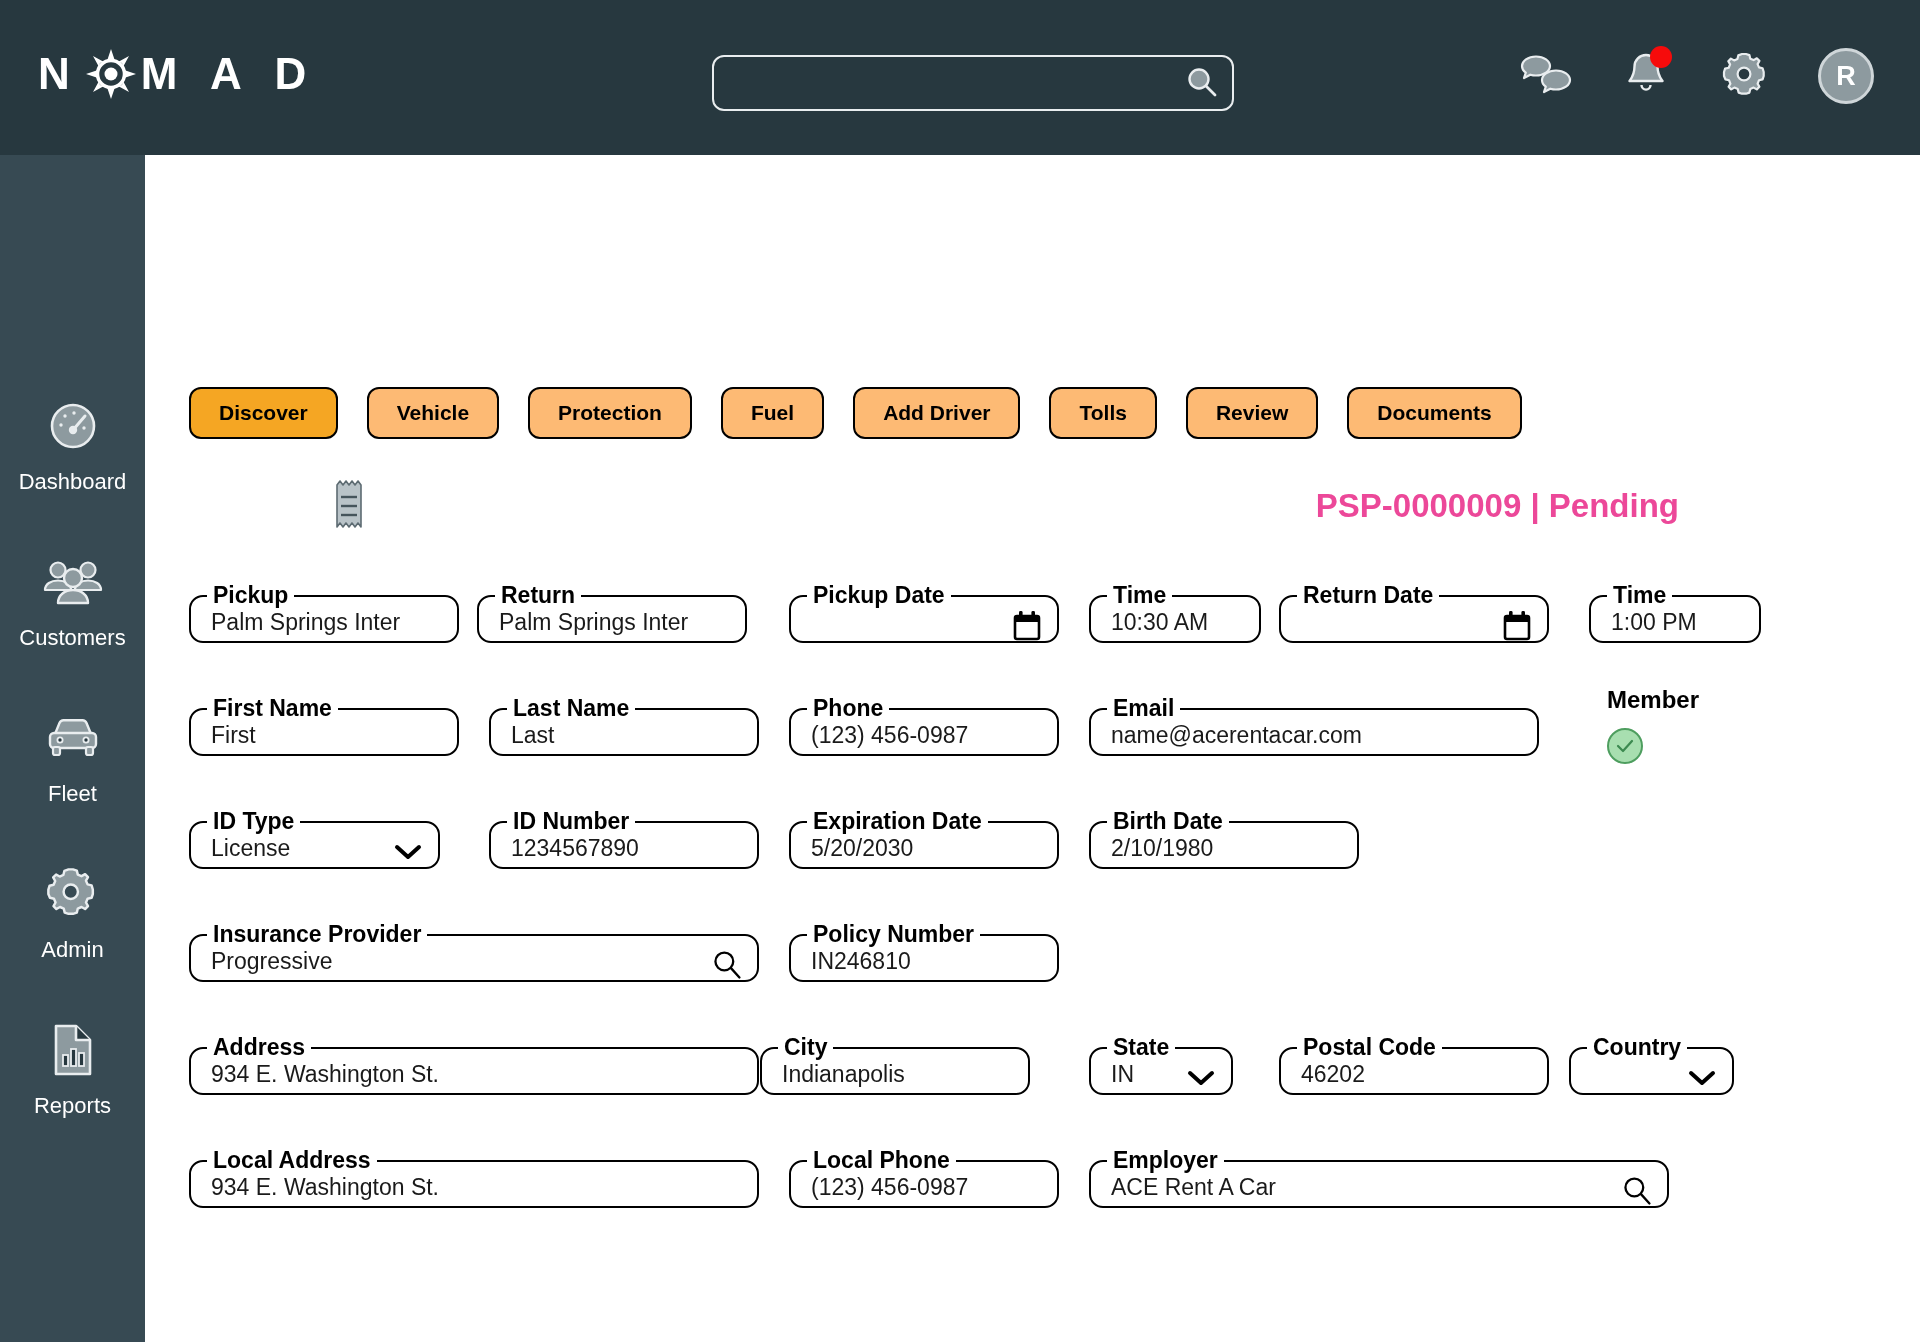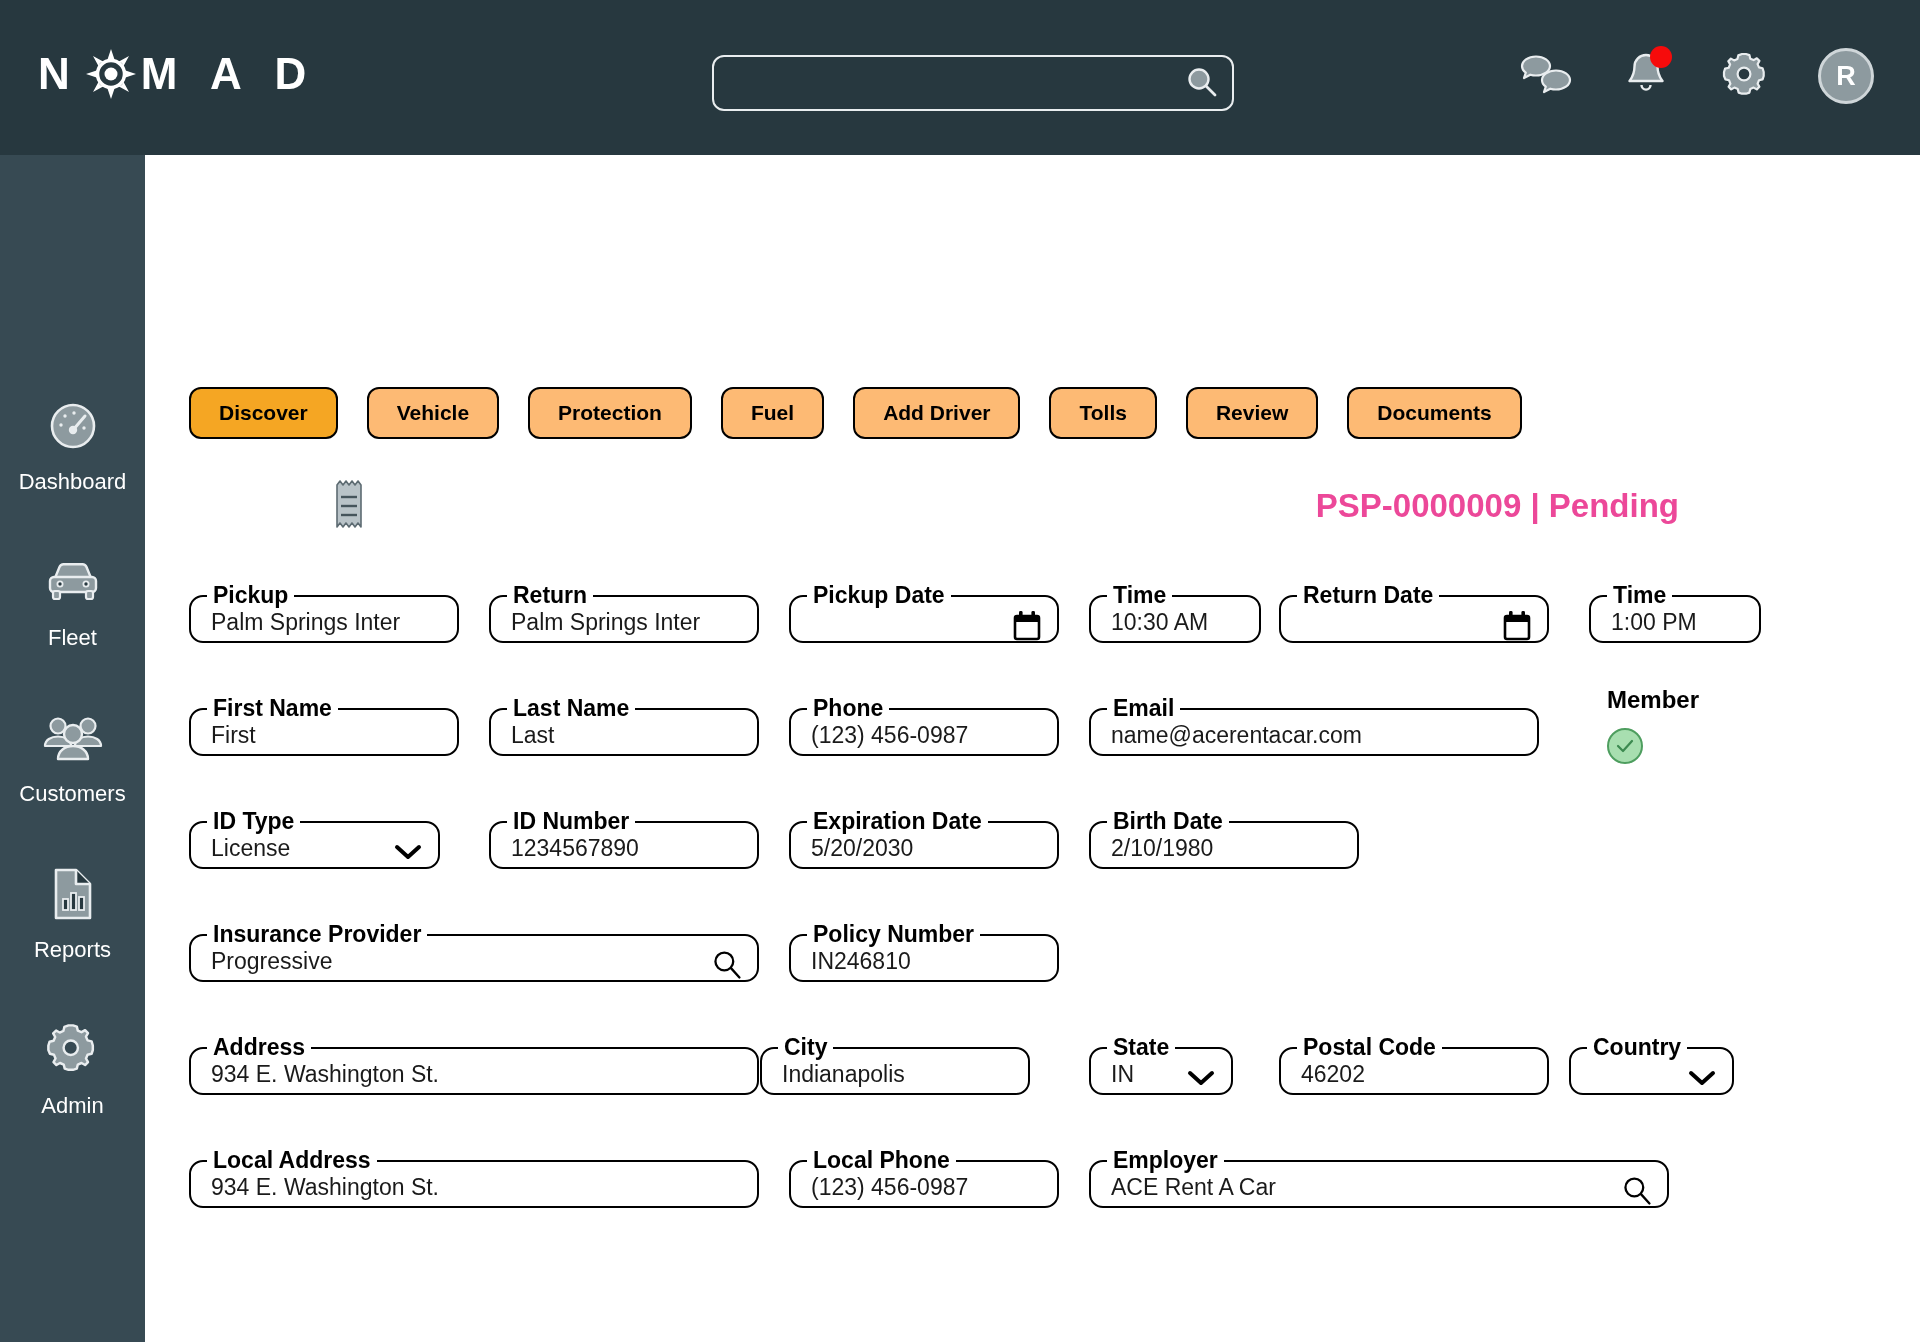--- a/index.html
+++ b/index.html
@@ -193,67 +193,67 @@
           <circle cx="19" cy="17" r="1.7" fill="#e9edef"></circle>
           <circle cx="28" cy="14" r="1.7" fill="#e9edef"></circle>
           <circle cx="38" cy="29" r="1.7" fill="#e9edef"></circle>
         </svg>
       </span>
       <span class="nav-label">Dashboard</span>
     </div>
 
     <div class="nav-item">
       <span class="nav-icon">
+        <svg width="62" height="50" viewBox="0 0 62 50">
+          <circle cx="16" cy="13" r="7.5" fill="#8d9a9f" stroke="#e9edef" stroke-width="2.2"></circle>
+          <circle cx="46" cy="13" r="7.5" fill="#8d9a9f" stroke="#e9edef" stroke-width="2.2"></circle>
+          <path d="M3 33c0-6 6-9.5 13-9.5S29 27 29 33z" fill="#8d9a9f" stroke="#e9edef" stroke-width="2.2" stroke-linejoin="round"></path>
+          <path d="M33 33c0-6 6-9.5 13-9.5S59 27 59 33z" fill="#8d9a9f" stroke="#e9edef" stroke-width="2.2" stroke-linejoin="round"></path>
+          <circle cx="31" cy="21" r="9" fill="#8d9a9f" stroke="#e9edef" stroke-width="2.4"></circle>
+          <path d="M16 46c0-8 7-13 15-13s15 5 15 13z" fill="#8d9a9f" stroke="#e9edef" stroke-width="2.4" stroke-linejoin="round"></path>
+        </svg>
+      </span>
+      <span class="nav-label">Customers</span>
+    </div>
+
+    <div class="nav-item">
+      <span class="nav-icon">
         <svg width="60" height="48" viewBox="0 0 60 48">
           <path d="M12 20l4.5-11c.8-2 2-2.8 4-2.8h19c2 0 3.2.8 4 2.8L48 20z" fill="#8d9a9f" stroke="#e9edef" stroke-width="2.4" stroke-linejoin="round"></path>
           <rect x="7" y="19" width="46" height="15" rx="4" fill="#8d9a9f" stroke="#e9edef" stroke-width="2.4"></rect>
           <circle cx="17" cy="26" r="2.6" fill="#27383f" stroke="#e9edef" stroke-width="1.8"></circle>
           <circle cx="43" cy="26" r="2.6" fill="#27383f" stroke="#e9edef" stroke-width="1.8"></circle>
           <rect x="10" y="33" width="7" height="8" rx="2" fill="#8d9a9f" stroke="#e9edef" stroke-width="2.2"></rect>
           <rect x="43" y="33" width="7" height="8" rx="2" fill="#8d9a9f" stroke="#e9edef" stroke-width="2.2"></rect>
         </svg>
       </span>
       <span class="nav-label">Fleet</span>
     </div>
 
     <div class="nav-item">
       <span class="nav-icon">
-        <svg width="62" height="50" viewBox="0 0 62 50">
-          <circle cx="16" cy="13" r="7.5" fill="#8d9a9f" stroke="#e9edef" stroke-width="2.2"></circle>
-          <circle cx="46" cy="13" r="7.5" fill="#8d9a9f" stroke="#e9edef" stroke-width="2.2"></circle>
-          <path d="M3 33c0-6 6-9.5 13-9.5S29 27 29 33z" fill="#8d9a9f" stroke="#e9edef" stroke-width="2.2" stroke-linejoin="round"></path>
-          <path d="M33 33c0-6 6-9.5 13-9.5S59 27 59 33z" fill="#8d9a9f" stroke="#e9edef" stroke-width="2.2" stroke-linejoin="round"></path>
-          <circle cx="31" cy="21" r="9" fill="#8d9a9f" stroke="#e9edef" stroke-width="2.4"></circle>
-          <path d="M16 46c0-8 7-13 15-13s15 5 15 13z" fill="#8d9a9f" stroke="#e9edef" stroke-width="2.4" stroke-linejoin="round"></path>
-        </svg>
-      </span>
-      <span class="nav-label">Customers</span>
+        <svg width="56" height="56" viewBox="0 0 50 50">
+          <path d="M25 3l3.4 1.1.9 3.6 3.3 1.4 3.2-1.8 2.6 2.6-1.8 3.2 1.4 3.3 3.6.9L42.7 21v4l-1.1 3.4-3.6.9-1.4 3.3 1.8 3.2-2.6 2.6-3.2-1.8-3.3 1.4-.9 3.6L25 42.7h-4l-3.4-1.1-.9-3.6-3.3-1.4-3.2 1.8-2.6-2.6 1.8-3.2-1.4-3.3-3.6-.9L3 25v-4l1.1-3.4 3.6-.9 1.4-3.3-1.8-3.2 2.6-2.6 3.2 1.8 3.3-1.4.9-3.6L21 3z" fill="#8d9a9f" stroke="#e9edef" stroke-width="2.2" stroke-linejoin="round"></path>
+          <circle cx="23" cy="23" r="6.4" fill="#374a53" stroke="#e9edef" stroke-width="2.2"></circle>
+        </svg>
+      </span>
+      <span class="nav-label">Admin</span>
     </div>
 
     <div class="nav-item">
       <span class="nav-icon">
         <svg width="46" height="56" viewBox="0 0 46 56">
           <path d="M6 4h20l14 14v34H6z" fill="#8d9a9f" stroke="#e9edef" stroke-width="2.6" stroke-linejoin="round"></path>
           <path d="M26 4v14h14" fill="#27383f" stroke="#e9edef" stroke-width="2.6" stroke-linejoin="round"></path>
           <rect x="13" y="33" width="5" height="11" fill="#27383f" stroke="#e9edef" stroke-width="1.8"></rect>
           <rect x="21" y="27" width="5" height="17" fill="#27383f" stroke="#e9edef" stroke-width="1.8"></rect>
           <rect x="29" y="31" width="5" height="13" fill="#27383f" stroke="#e9edef" stroke-width="1.8"></rect>
         </svg>
       </span>
       <span class="nav-label">Reports</span>
-    </div>
-
-    <div class="nav-item">
-      <span class="nav-icon">
-        <svg width="56" height="56" viewBox="0 0 50 50">
-          <path d="M25 3l3.4 1.1.9 3.6 3.3 1.4 3.2-1.8 2.6 2.6-1.8 3.2 1.4 3.3 3.6.9L42.7 21v4l-1.1 3.4-3.6.9-1.4 3.3 1.8 3.2-2.6 2.6-3.2-1.8-3.3 1.4-.9 3.6L25 42.7h-4l-3.4-1.1-.9-3.6-3.3-1.4-3.2 1.8-2.6-2.6 1.8-3.2-1.4-3.3-3.6-.9L3 25v-4l1.1-3.4 3.6-.9 1.4-3.3-1.8-3.2 2.6-2.6 3.2 1.8 3.3-1.4.9-3.6L21 3z" fill="#8d9a9f" stroke="#e9edef" stroke-width="2.2" stroke-linejoin="round"></path>
-          <circle cx="23" cy="23" r="6.4" fill="#374a53" stroke="#e9edef" stroke-width="2.2"></circle>
-        </svg>
-      </span>
-      <span class="nav-label">Admin</span>
     </div>
   </div>
 
   <div class="content">
 
     <div class="tabs" id="tabs">
         <div class="tab active">Discover</div>
         <div class="tab">Vehicle</div>
         <div class="tab">Protection</div>
         <div class="tab">Fuel</div>
@@ -275,21 +275,21 @@
       <div class="doc-title">PSP-0000009 | Pending</div>
     </div>
 
     <div class="form" id="form">
         <div class="row" style="position: relative; height: 58px; margin-bottom: 55px;">
           <div class="field" style="width: 270px; position: absolute; left: 0px;">
             <div class="box"></div>
             <span class="legend">Pickup</span>
             <span class="val">Palm Springs Inter</span>
           </div>
-          <div class="field" style="width: 270px; position: absolute; left: 300px;">
+          <div class="field" style="width: 270px; position: absolute; left: 288px;">
             <div class="box"></div>
             <span class="legend">Return</span>
             <span class="val">Palm Springs Inter</span>
           </div>
           <div class="field" style="width: 270px; position: absolute; left: 600px;">
             <div class="box"></div>
             <span class="legend">Pickup Date</span>
             <span class="val empty"></span>
             <span class="fi">
               <svg width="30" height="32" viewBox="0 0 30 32">

